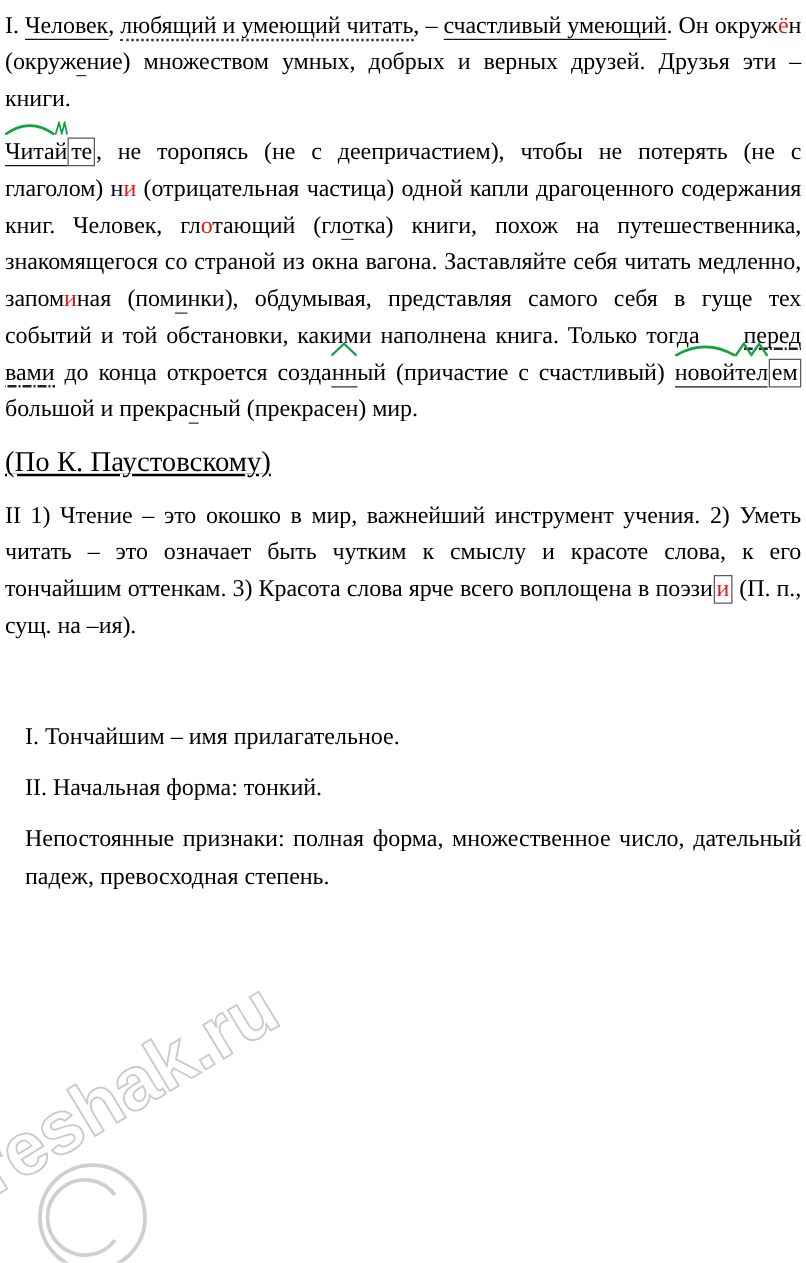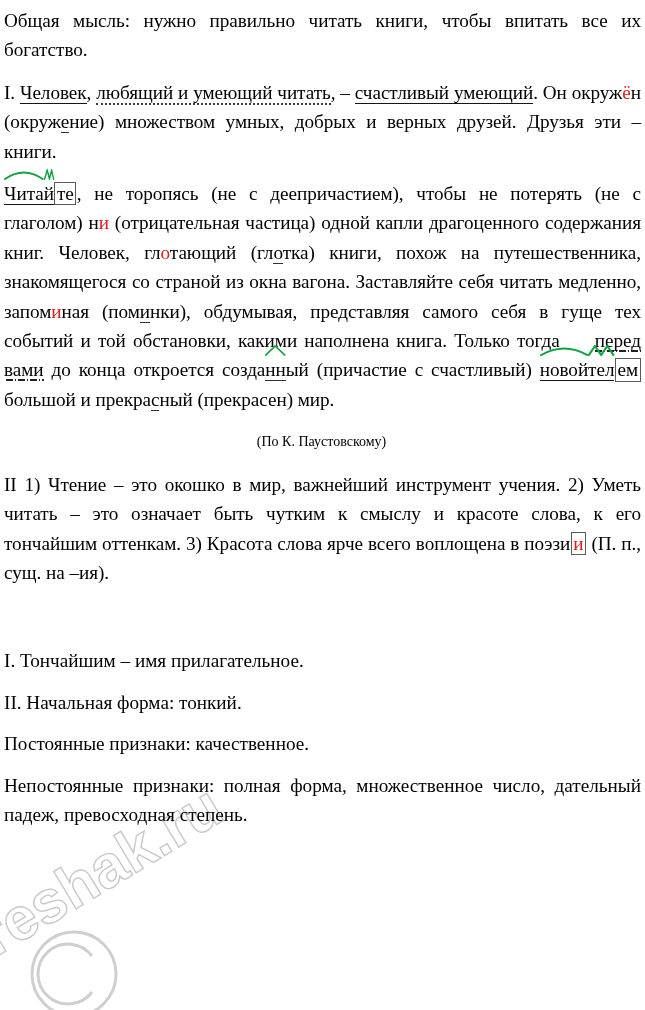--- a/index.html
+++ b/index.html
@@ -27,27 +27,28 @@
   p.para {
     margin: 0 0 13px 0;
     font-size: 19.2px;
     line-height: 29.4px;
     text-align: justify;
     text-justify: inter-word;
     letter-spacing: -0.05px;
   }
   p.attrib {
     margin: 0 0 13px 0;
-    font-size: 14px;
+    font-size: 23px;
     line-height: 29.4px;
-    text-align: center;
+    text-align: left;
     padding-right: 2px;
+    text-decoration: underline;
   }
   p.analysis {
-    margin: 0 0 12px 0;
+    margin: 0 0 12px 16px;
     font-size: 19.2px;
     line-height: 29.4px;
     text-align: justify;
   }
   .gap-block { height: 46px; }
 
   
   .red { color: #e01b1b; }
 
   
@@ -133,21 +134,20 @@
     </g>
     <g transform="translate(58,78)">
       <circle class="wm-c" cx="44" cy="44" r="42"></circle>
       <path class="wm-c" d="M62 26 A30 30 0 1 0 62 62" transform="translate(0,0)"></path>
     </g>
   </svg>
 </div>
 
 <div id="page">
 
-  <p class="para"><span>Общая мысль: нужно правильно читать книги, чтобы впитать все их</span> <span>богатство.</span></p>
 
   <p class="para"><span>I.</span> <span class="u-solid">Человек</span><span>,</span> <span class="u-dot">любящий и умеющий читать</span><span>, – </span><span class="u-solid">счастливый умеющий</span><span>. Он окруж</span><span class="red">ё</span><span>н (окруж</span><span class="u-letter">е</span><span>ние) множеством умных, добрых и верных друзей. Друзья эти – книги.</span></p>
 
 
   <p class="para"><span class="u-solid"><span class="morph"><span class="mark">
             <svg viewBox="0 0 40 11" preserveAspectRatio="none">
               <path d="M1 10 Q20 -3 39 10"></path>
             </svg>
           </span><span>Чита</span></span><span class="morph"><span class="mark">
             <svg viewBox="0 0 16 11" preserveAspectRatio="none">
@@ -169,16 +169,15 @@
 
 
   <p class="attrib">(По К. Паустовскому)</p>
 
   <p class="para"><span>II 1) Чтение – это окошко в мир, важнейший инструмент учения. 2) Уметь читать – это означает быть чутким к смыслу и красоте слова, к его тончайшим оттенкам. 3) Красота слова ярче всего воплощена в поэзи</span><span class="box-end red">и</span><span> (П. п., сущ. на –ия).</span></p>
 
   <div class="gap-block"></div>
 
   <p class="analysis">I. Тончайшим – имя прилагательное.</p>
   <p class="analysis">II. Начальная форма: тонкий.</p>
-  <p class="analysis">Постоянные признаки: качественное.</p>
   <p class="analysis">Непостоянные признаки: полная форма, множественное число, дательный падеж, превосходная степень.</p>
 
 </div>
 
 </body></html>

